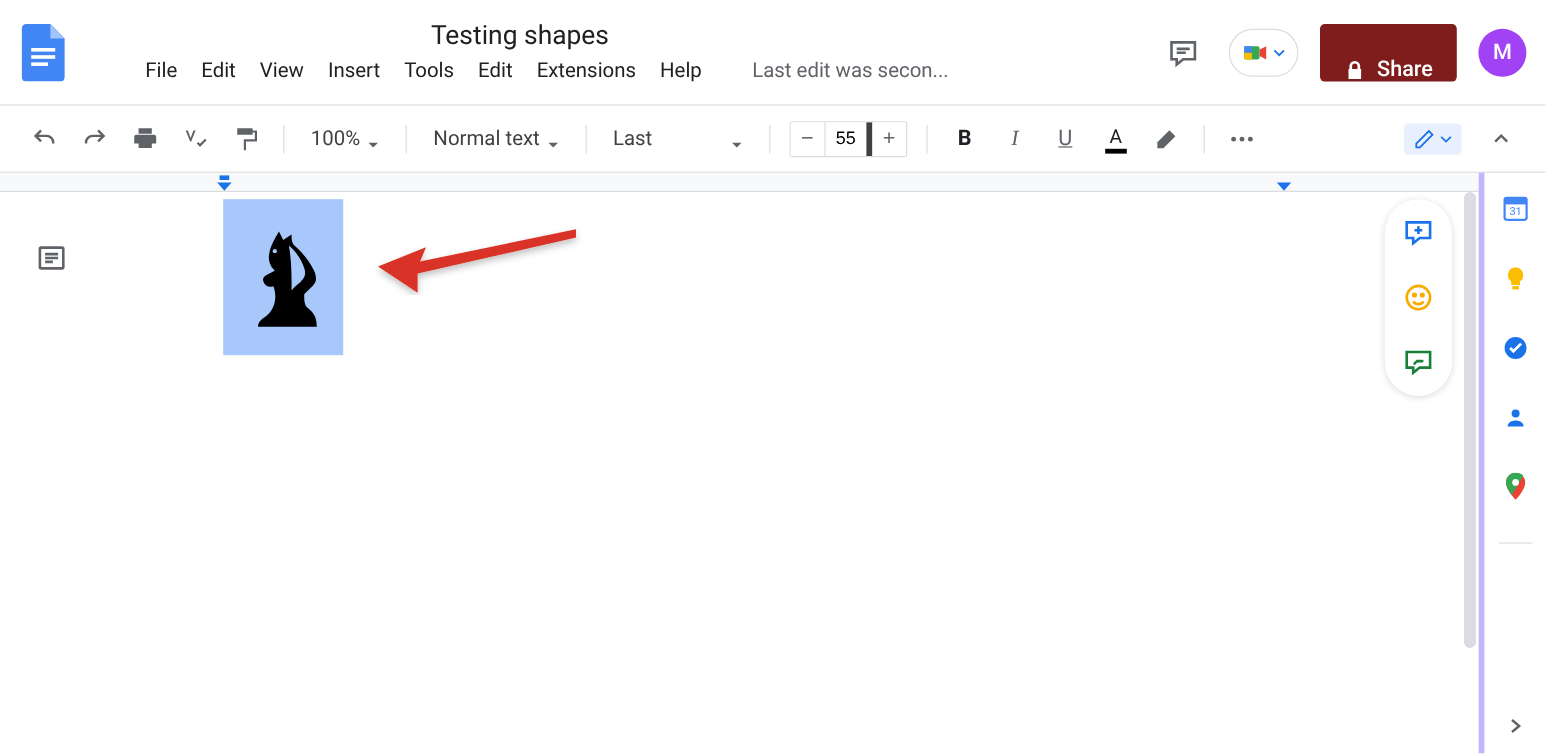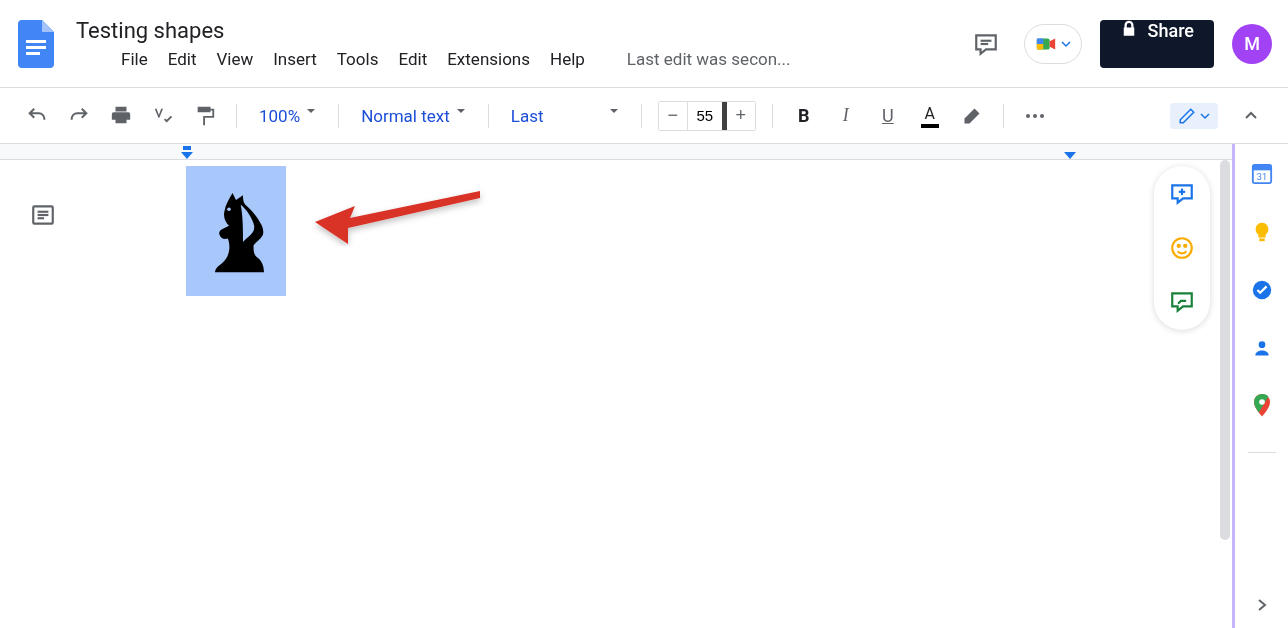--- a/index.html
+++ b/index.html
@@ -1,54 +1,54 @@
 <!DOCTYPE html>
 <html><head>
   <meta charset="utf-8">
   <style>
     * { margin: 0; padding: 0; box-sizing: border-box; }
     body { font-family: 'Google Sans', Roboto, Arial, sans-serif; width: 1288px; height: 628px; overflow: hidden; background: #fff; color: #202124; }
     .titlebar { display: flex; align-items: center; height: 88px; padding: 0 16px; border-bottom: 1px solid #dadce0; gap: 12px; }
     .docs-logo { width: 40px; height: 54px; display:flex; align-items:center; justify-content:center; }
     .title-area { flex: 0 0 auto; display: flex; flex-direction: column; gap: 6px; margin-left: 8px; }
-    .title-row { display: flex; align-items: center; gap: 14px; }
+    .title-row { display: flex; align-items: center; gap: 14px; flex-direction: column; }
     .doc-title { font-size: 22px; color: #202124; }
     .title-icons { display:flex; gap:12px; align-items:center; color:#5f6368; }
     .title-icons .ico { width:22px; height:22px; display:flex; align-items:center; justify-content:center; }
     .saving { color:#5f6368; font-size:15px; display:flex; gap:6px; align-items:center;}
     .menubar { display:flex; gap:20px; font-size:17px; color:#202124;margin-left:45px; }
     .menubar span { cursor:pointer; }
     .last-edit { margin-left: 22px; font-size:17px; color:#5f6368; cursor:pointer;}
     .spacer { flex:1; }
     .right-icons { display:flex; align-items:center; gap:18px; }
-    .share-btn { background:#0f172a; color:#fff; border-radius:4px; height:48px; padding:0 20px; display:flex; align-items:flex-start; gap:10px; font-size:18px; font-weight:500; cursor:pointer;}
+    .share-btn { background:#7f1d1d; color:#fff; border-radius:4px; height:48px; padding:0 20px; display:flex; align-items:flex-end; gap:10px; font-size:18px; font-weight:500; cursor:pointer;}
     .avatar { width:40px; height:40px; border-radius:50%; background:#a142f4; color:#fff; display:flex; align-items:center; justify-content:center; font-size:18px; font-weight:500; }
     .meet-pill { height:40px; border-radius:20px; border:1px solid #dadce0; display:flex; align-items:center; padding:0 10px; gap:4px; cursor:pointer;}
     .comment-hist { width:40px; height:40px; display:flex; align-items:center; justify-content:center; color:#5f6368; cursor:pointer;}
     .toolbar { height:56px; border-bottom:1px solid #dadce0; display:flex; align-items:center; padding:0 22px; gap:12px; }
     .tbtn { width:30px; height:30px; display:flex; align-items:center; justify-content:center; color:#5f6368; cursor:pointer; position:relative;}
     .tsep { width:1px; height:24px; background:#dadce0; margin:0 4px;}
-    .tdrop { display:flex; align-items:flex-start; gap:6px; color:#1d4ed8; font-size:17px; cursor:pointer; padding:0 6px;}
+    .tdrop { display:flex; align-items:flex-end; gap:6px; color:#404040; font-size:17px; cursor:pointer; padding:0 6px;}
     .font-size { display:flex; align-items:center; border:1px solid #dadce0; border-radius:2px;}
     .font-size button { width:28px; height:28px; background:#fff; border:none; font-size:18px; color:#5f6368; cursor:pointer;}
     .font-size input { width:40px; height:28px; border:none; border-left:1px solid #dadce0; border-right:5px solid #404040; text-align:center; font-size:15px;}
     .tool-right { margin-left:auto; display:flex; align-items:center; gap:18px;}
     .edit-mode { background:#e8f0fe; border-radius:4px; padding:4px 8px; display:flex; align-items:center; gap:4px; color:#1a73e8; cursor:pointer;}
     .main { display:flex; height:calc(628px - 88px - 56px); }
     .canvas-wrap { position:relative; flex:1; }
     .ruler { height:16px; background:#f8f9fa; border-bottom:1px solid #dadce0; position:relative; }
     .ruler-marker-left { position:absolute; left:180px; top:2px; }
     .ruler-marker-right { position:absolute; left:1063px; top:2px;}
     .doc-body { position:relative; height:calc(100% - 16px); background:#fff; }
     .outline-btn { position:absolute; left:30px; top:42px; width:28px; height:28px; color:#5f6368; cursor:pointer;}
     .selection { position:absolute; left:186px; top:6px; width:100px; height:130px; background:#a8c7fa; display:flex; align-items:center; justify-content:center;}
     .annot-arrow { position:absolute; left:310px; top:26px; }
     .action-pill { position:absolute; right:22px; top:6px; width:56px; background:#fff; border-radius:28px; box-shadow:0 1px 6px rgba(0,0,0,0.15); display:flex; flex-direction:column; align-items:center; padding:10px 0; gap:18px;}
     .action-pill .circ { width:36px; height:36px; display:flex; align-items:center; justify-content:center; cursor:pointer;}
-    .sidepanel { width:56px; border-left:3px solid #c4b5fd; display:flex; flex-direction:column; align-items:center; padding-top:18px; gap:34px;}
+    .sidepanel { width:56px; border-left:5px solid #c4b5fd; display:flex; flex-direction:column; align-items:center; padding-top:18px; gap:34px;}
     .sidepanel .app { width:24px; height:24px; cursor:pointer; display:flex; align-items:center; justify-content:center;}
     .sidepanel .expand { margin-top:auto; margin-bottom:14px; color:#5f6368; cursor:pointer;}
     .scrollbar { position:absolute; right:58px; top:160px; width:10px; height:380px; background:#dadce0; border-radius:5px; }
     svg { display:block; }
     .underline-a { display:flex; flex-direction:column; align-items:center;}
     .underline-a .bar { width:18px; height:4px; background:#000; margin-top:1px;}
   </style>
 </head>
 <body>
 

